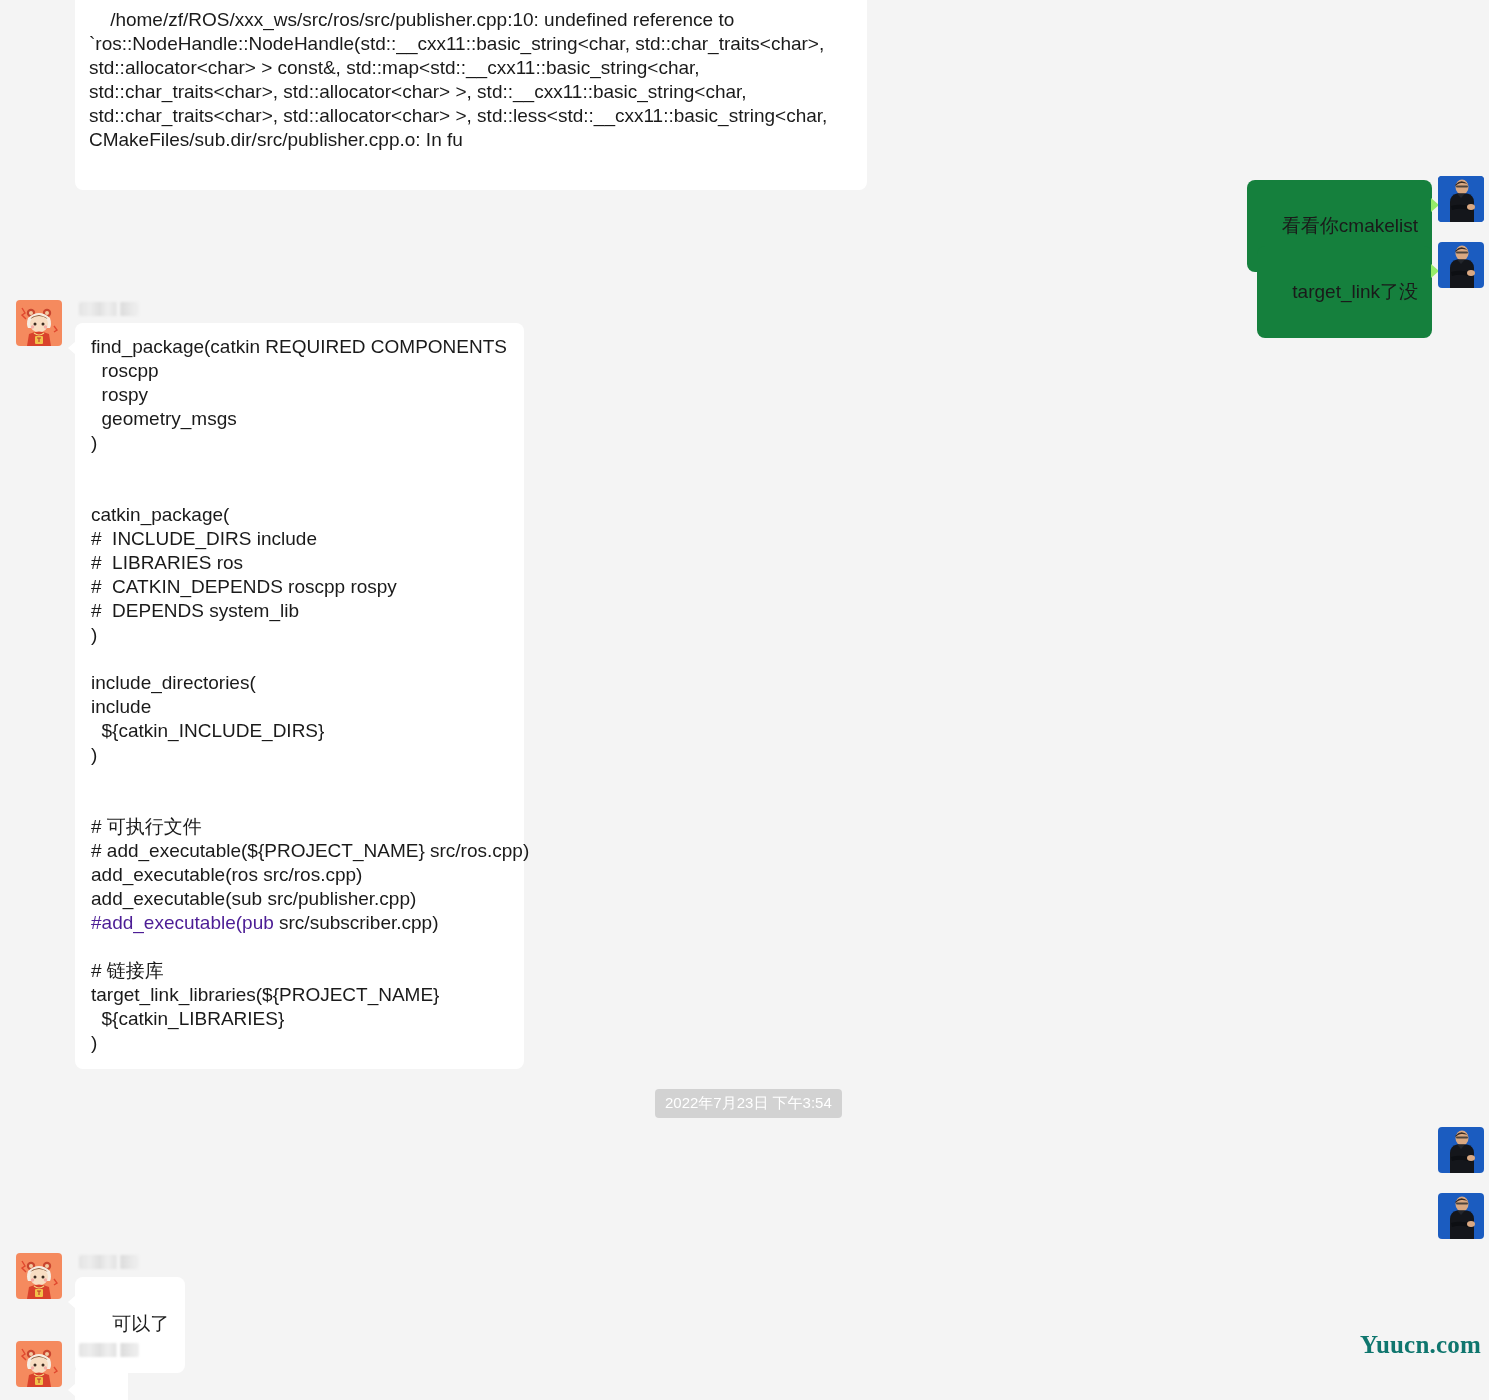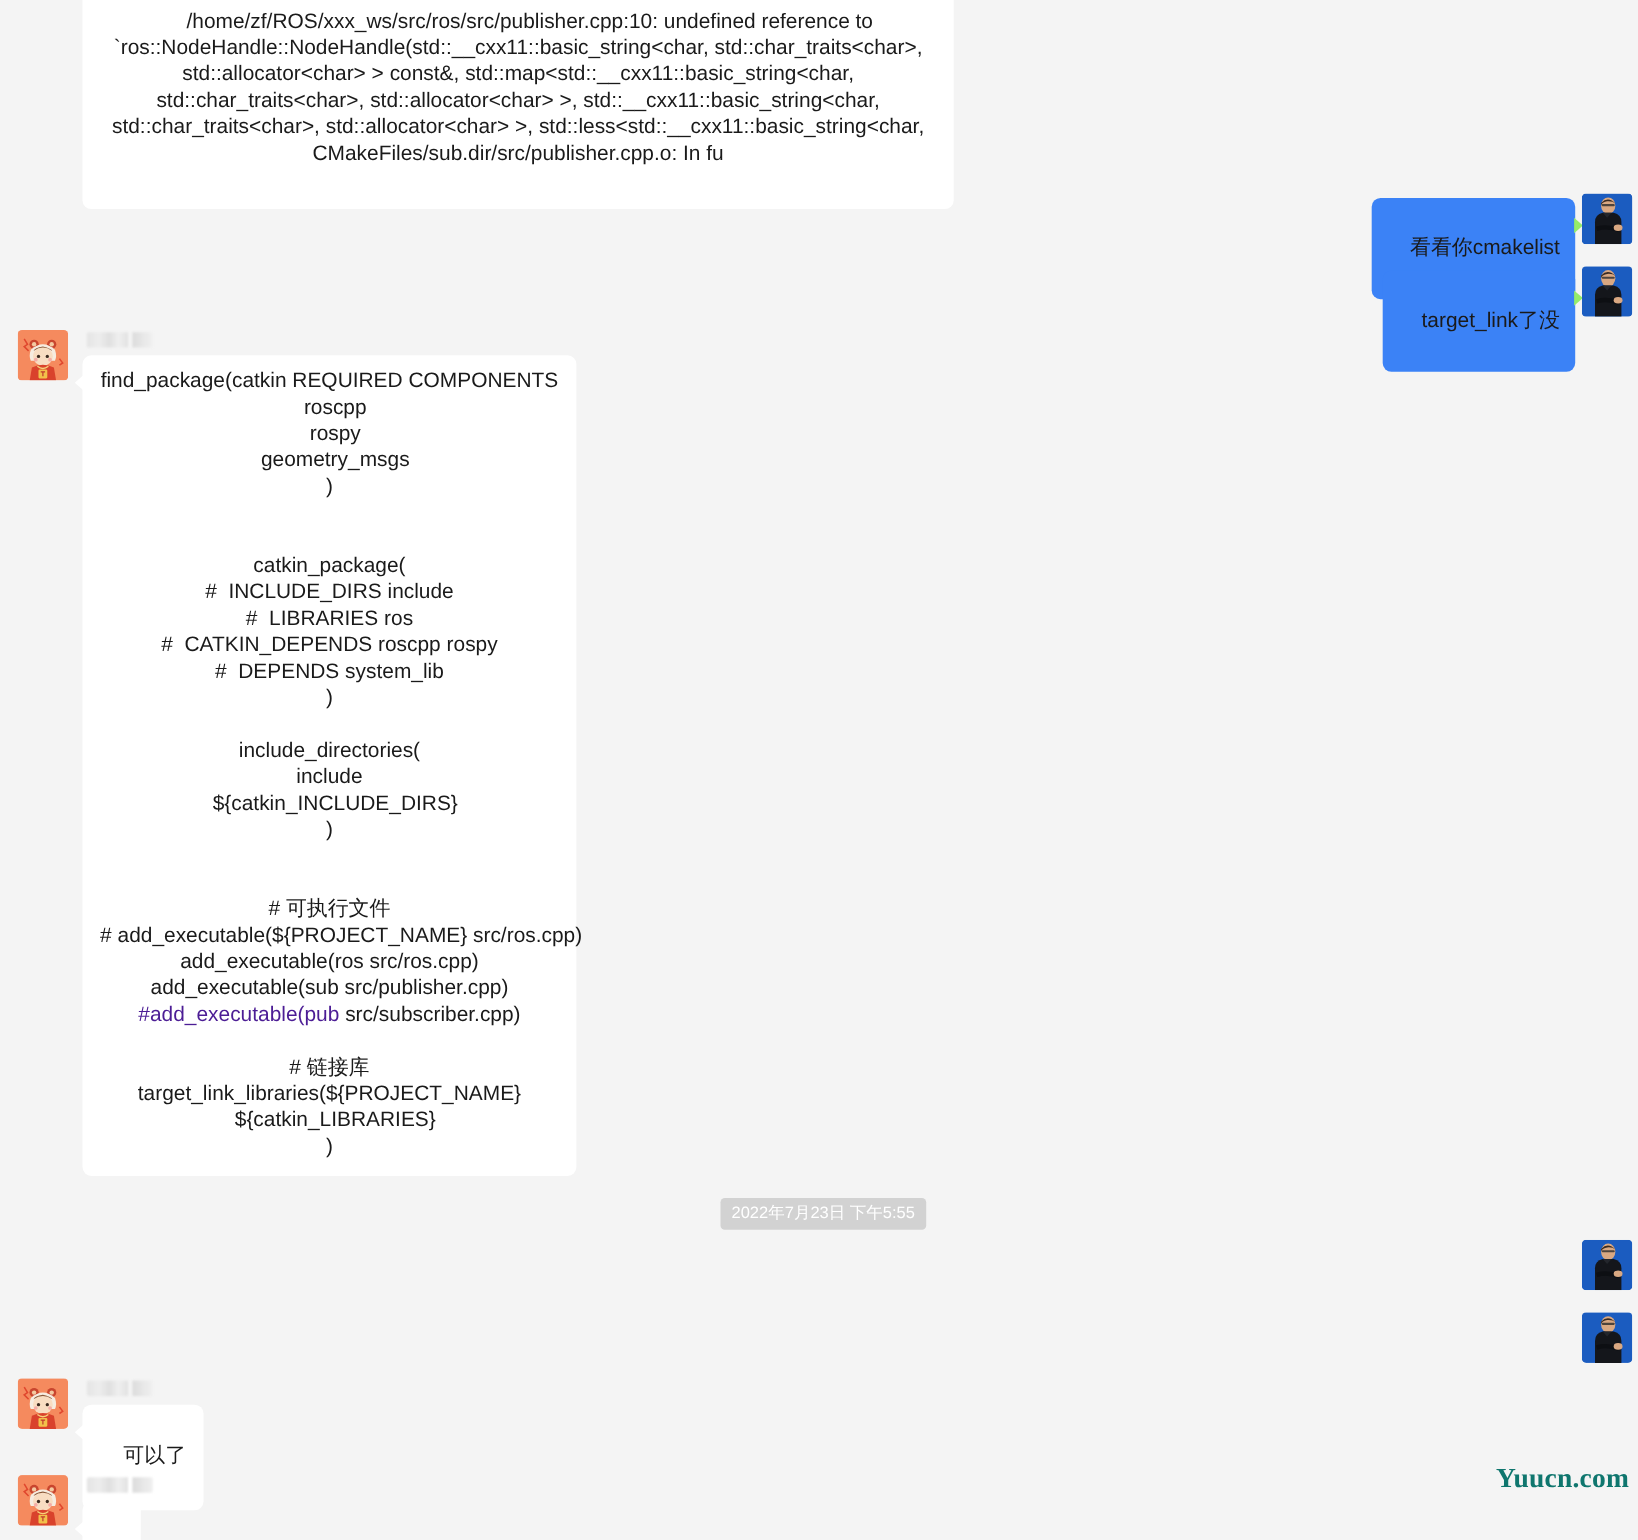--- a/index.html
+++ b/index.html
@@ -2,35 +2,35 @@
 <html><head>
 <meta charset="utf-8">
 <style>
   * { margin:0; padding:0; box-sizing:border-box; }
   html, body {
     width:1489px; height:1400px;
     background:#f4f4f4;
     font-family:"Liberation Sans","DejaVu Sans",sans-serif;
     overflow:hidden;
   }
-  #chat { position:relative; width:1489px; height:1031px;text-align:center; }
+  #chat { position:relative; width:1489px; height:1031px; }
 
   
   .bubble {
     position:absolute;
     background:#ffffff;
     border-radius:8px;
     padding:10px 14px;
     font-size:19px;
     line-height:24px;
     color:#1a1a1a;
     white-space:pre-wrap;
     word-break:break-word;
   }
-  .bubble.green { background:#3b82f6; }
+  .bubble.green { background:#15803d; }
 
   
   .tail-left::before {
     content:"";
     position:absolute;
     left:-7px; top:18px;
     width:0; height:0;
     border-top:7px solid transparent;
     border-bottom:7px solid transparent;
     border-right:8px solid #ffffff;
@@ -155,21 +155,21 @@
       <rect x="19" y="36" width="8" height="8" rx="1" fill="#f2c14a"></rect>
       <path d="M21 38 h4 M23 38 v4" stroke="#c0392b" stroke-width="1.1"></path>
       <path d="M18 33 q5 4 10 0" stroke="#f6d27a" stroke-width="1.2" fill="none"></path>
     </svg>
   </div>
   <div class="uname" style="left:79px; top:302px; width:60px;"></div>
 
   <div class="bubble codeblock tail-left" style="left:75px; top:323px; width:449px; padding:12px 16px 14px;"><div>find_package(catkin REQUIRED COMPONENTS</div><div>  roscpp</div><div>  rospy</div><div>  geometry_msgs</div><div>)</div><div>&nbsp;</div><div>&nbsp;</div><div>catkin_package(</div><div>#  INCLUDE_DIRS include</div><div>#  LIBRARIES ros</div><div>#  CATKIN_DEPENDS roscpp rospy</div><div>#  DEPENDS system_lib</div><div>)</div><div>&nbsp;</div><div>include_directories(</div><div>include</div><div>  ${catkin_INCLUDE_DIRS}</div><div>)</div><div>&nbsp;</div><div>&nbsp;</div><div># 可执行文件</div><div># add_executable(${PROJECT_NAME} src/ros.cpp)</div><div>add_executable(ros src/ros.cpp)</div><div>add_executable(sub src/publisher.cpp)</div><div><span class="muted">#add_executable(pub</span><span> src/subscriber.cpp)</span></div><div>&nbsp;</div><div># 链接库</div><div>target_link_libraries(${PROJECT_NAME}</div><div>  ${catkin_LIBRARIES}</div><div>)</div></div>
 
   <div class="timestamp" style="left:655px; top:1089px;">
-    <span>2022年7月23日 下午5:55</span>
+    <span>2022年7月23日 下午3:54</span>
   </div>
 
   <div class="avatar" style="right:5px; top:1127px;">
     <svg viewBox="0 0 46 46" xmlns="http://www.w3.org/2000/svg">
       <rect width="46" height="46" fill="#1b5cc0"></rect>
       <ellipse cx="24" cy="11" rx="6.5" ry="7.5" fill="#d9a882"></ellipse>
       <path d="M17.5 8.5 Q24 2 30.5 9 Q28 6.5 23 7 Q19 7.5 17.5 10.5 Z" fill="#3a2b22"></path>
       <rect x="18" y="9.5" width="12" height="2" rx="1" fill="#2b2b2b" opacity=".8"></rect>
       <path d="M12 46 L12 26 Q12 19 19 17.5 L29 17.5 Q36 19 36 26 L36 46 Z" fill="#14161b"></path>
       <path d="M19 17.5 L23 22 L27 17.5 Z" fill="#23262c"></path>

